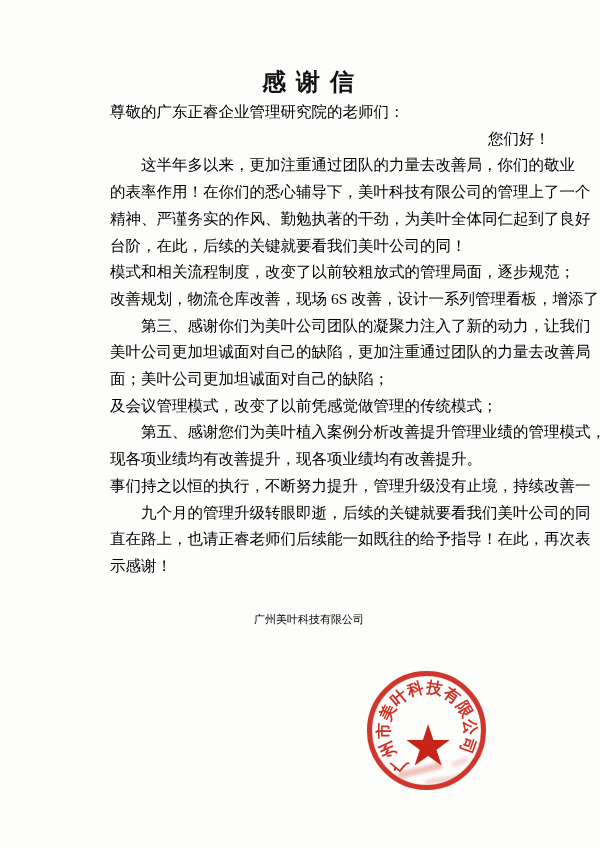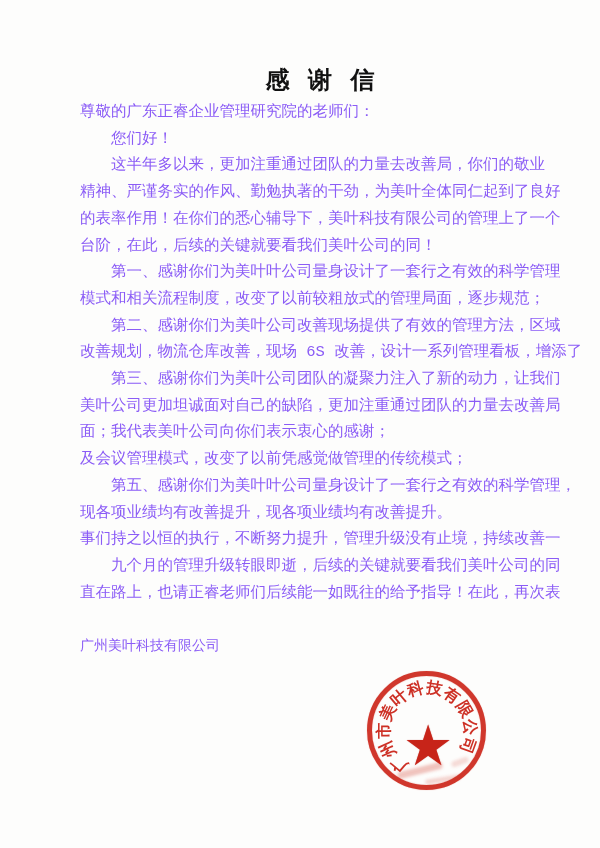--- a/index.html
+++ b/index.html
@@ -6,43 +6,44 @@
   #page{
     position:relative;
     width:600px;height:848px;
     background:#fdfdfc;
     overflow:hidden;
     font-family:"Liberation Serif","DejaVu Serif",serif;
     color:#222;
   }
   #letter{
     position:absolute;
-    left:80px;top:68px;width:482px;font-family:Liberation Mono, monospace;
+    left:68px;top:68px;width:482px;
   }
   .title{
     font-size:24px;
     font-weight:bold;
     color:#111;
     text-align:center;
     letter-spacing:2px;
     line-height:28px;
     margin-bottom:3px;
   }
   .line{
     font-size:15.5px;
     line-height:26.7px;
     white-space:nowrap;
-    color:#8b5cf6;
+    color:#000000;
+    margin-left:42px;
   }
-  .indent{padding-left:31px;}
+  .indent{padding-left:31px;text-align:right;}
   .blank{height:26.7px;}
   .signature{
-    text-align:left;
+    text-align:center;
     padding-right:42px;
-    font-size:14px;
+    font-size:11px;
   }
   
   #stamp{
     position:absolute;
     left:367px;top:671px;
     width:119px;height:119px;
     mix-blend-mode:multiply;
     z-index:5;
   }
   .stamp-ring{
@@ -89,36 +90,35 @@
 <body>
 
 <div id="page">
 
   <div id="letter">
     <div class="title">感 谢 信</div>
     <div class="line">尊敬的广东正睿企业管理研究院的老师们：</div>
     <div class="line indent">您们好！</div>
     <div id="letter-body">
         <div class="line indent">这半年多以来，更加注重通过团队的力量去改善局，你们的敬业</div>
+        <div class="line">的表率作用！在你们的悉心辅导下，美叶科技有限公司的管理上了一个</div>
         <div class="line">精神、严谨务实的作风、勤勉执著的干劲，为美叶全体同仁起到了良好</div>
-        <div class="line">的表率作用！在你们的悉心辅导下，美叶科技有限公司的管理上了一个</div>
         <div class="line">台阶，在此，后续的关键就要看我们美叶公司的同！</div>
-        <div class="line indent">第一、感谢你们为美叶叶公司量身设计了一套行之有效的科学管理</div>
         <div class="line">模式和相关流程制度，改变了以前较粗放式的管理局面，逐步规范；</div>
-        <div class="line indent">第二、感谢你们为美叶公司改善现场提供了有效的管理方法，区域</div>
         <div class="line">改善规划，物流仓库改善，现场 6S 改善，设计一系列管理看板，增添了</div>
         <div class="line indent">第三、感谢你们为美叶公司团队的凝聚力注入了新的动力，让我们</div>
         <div class="line">美叶公司更加坦诚面对自己的缺陷，更加注重通过团队的力量去改善局</div>
-        <div class="line">面；我代表美叶公司向你们表示衷心的感谢；</div>
+        <div class="line">面；美叶公司更加坦诚面对自己的缺陷；</div>
         <div class="line">及会议管理模式，改变了以前凭感觉做管理的传统模式；</div>
-        <div class="line indent">第五、感谢你们为美叶叶公司量身设计了一套行之有效的科学管理，</div>
+        <div class="line indent">第五、感谢您们为美叶植入案例分析改善提升管理业绩的管理模式，</div>
         <div class="line">现各项业绩均有改善提升，现各项业绩均有改善提升。</div>
         <div class="line">事们持之以恒的执行，不断努力提升，管理升级没有止境，持续改善一</div>
         <div class="line indent">九个月的管理升级转眼即逝，后续的关键就要看我们美叶公司的同</div>
         <div class="line">直在路上，也请正睿老师们后续能一如既往的给予指导！在此，再次表</div>
+        <div class="line">示感谢！</div>
       </div>
     <div class="blank"></div>
     <div class="line signature">广州美叶科技有限公司</div>
   </div>
 
   <div id="stamp">
     <div class="stamp-ring"></div>
     <div class="ringtext" id="ringtext">
         <span style="transform: translate(-50%, -50%) rotate(-125deg) translateY(-43px);">广</span>
         <span style="transform: translate(-50%, -50%) rotate(-100deg) translateY(-43px);">州</span>

